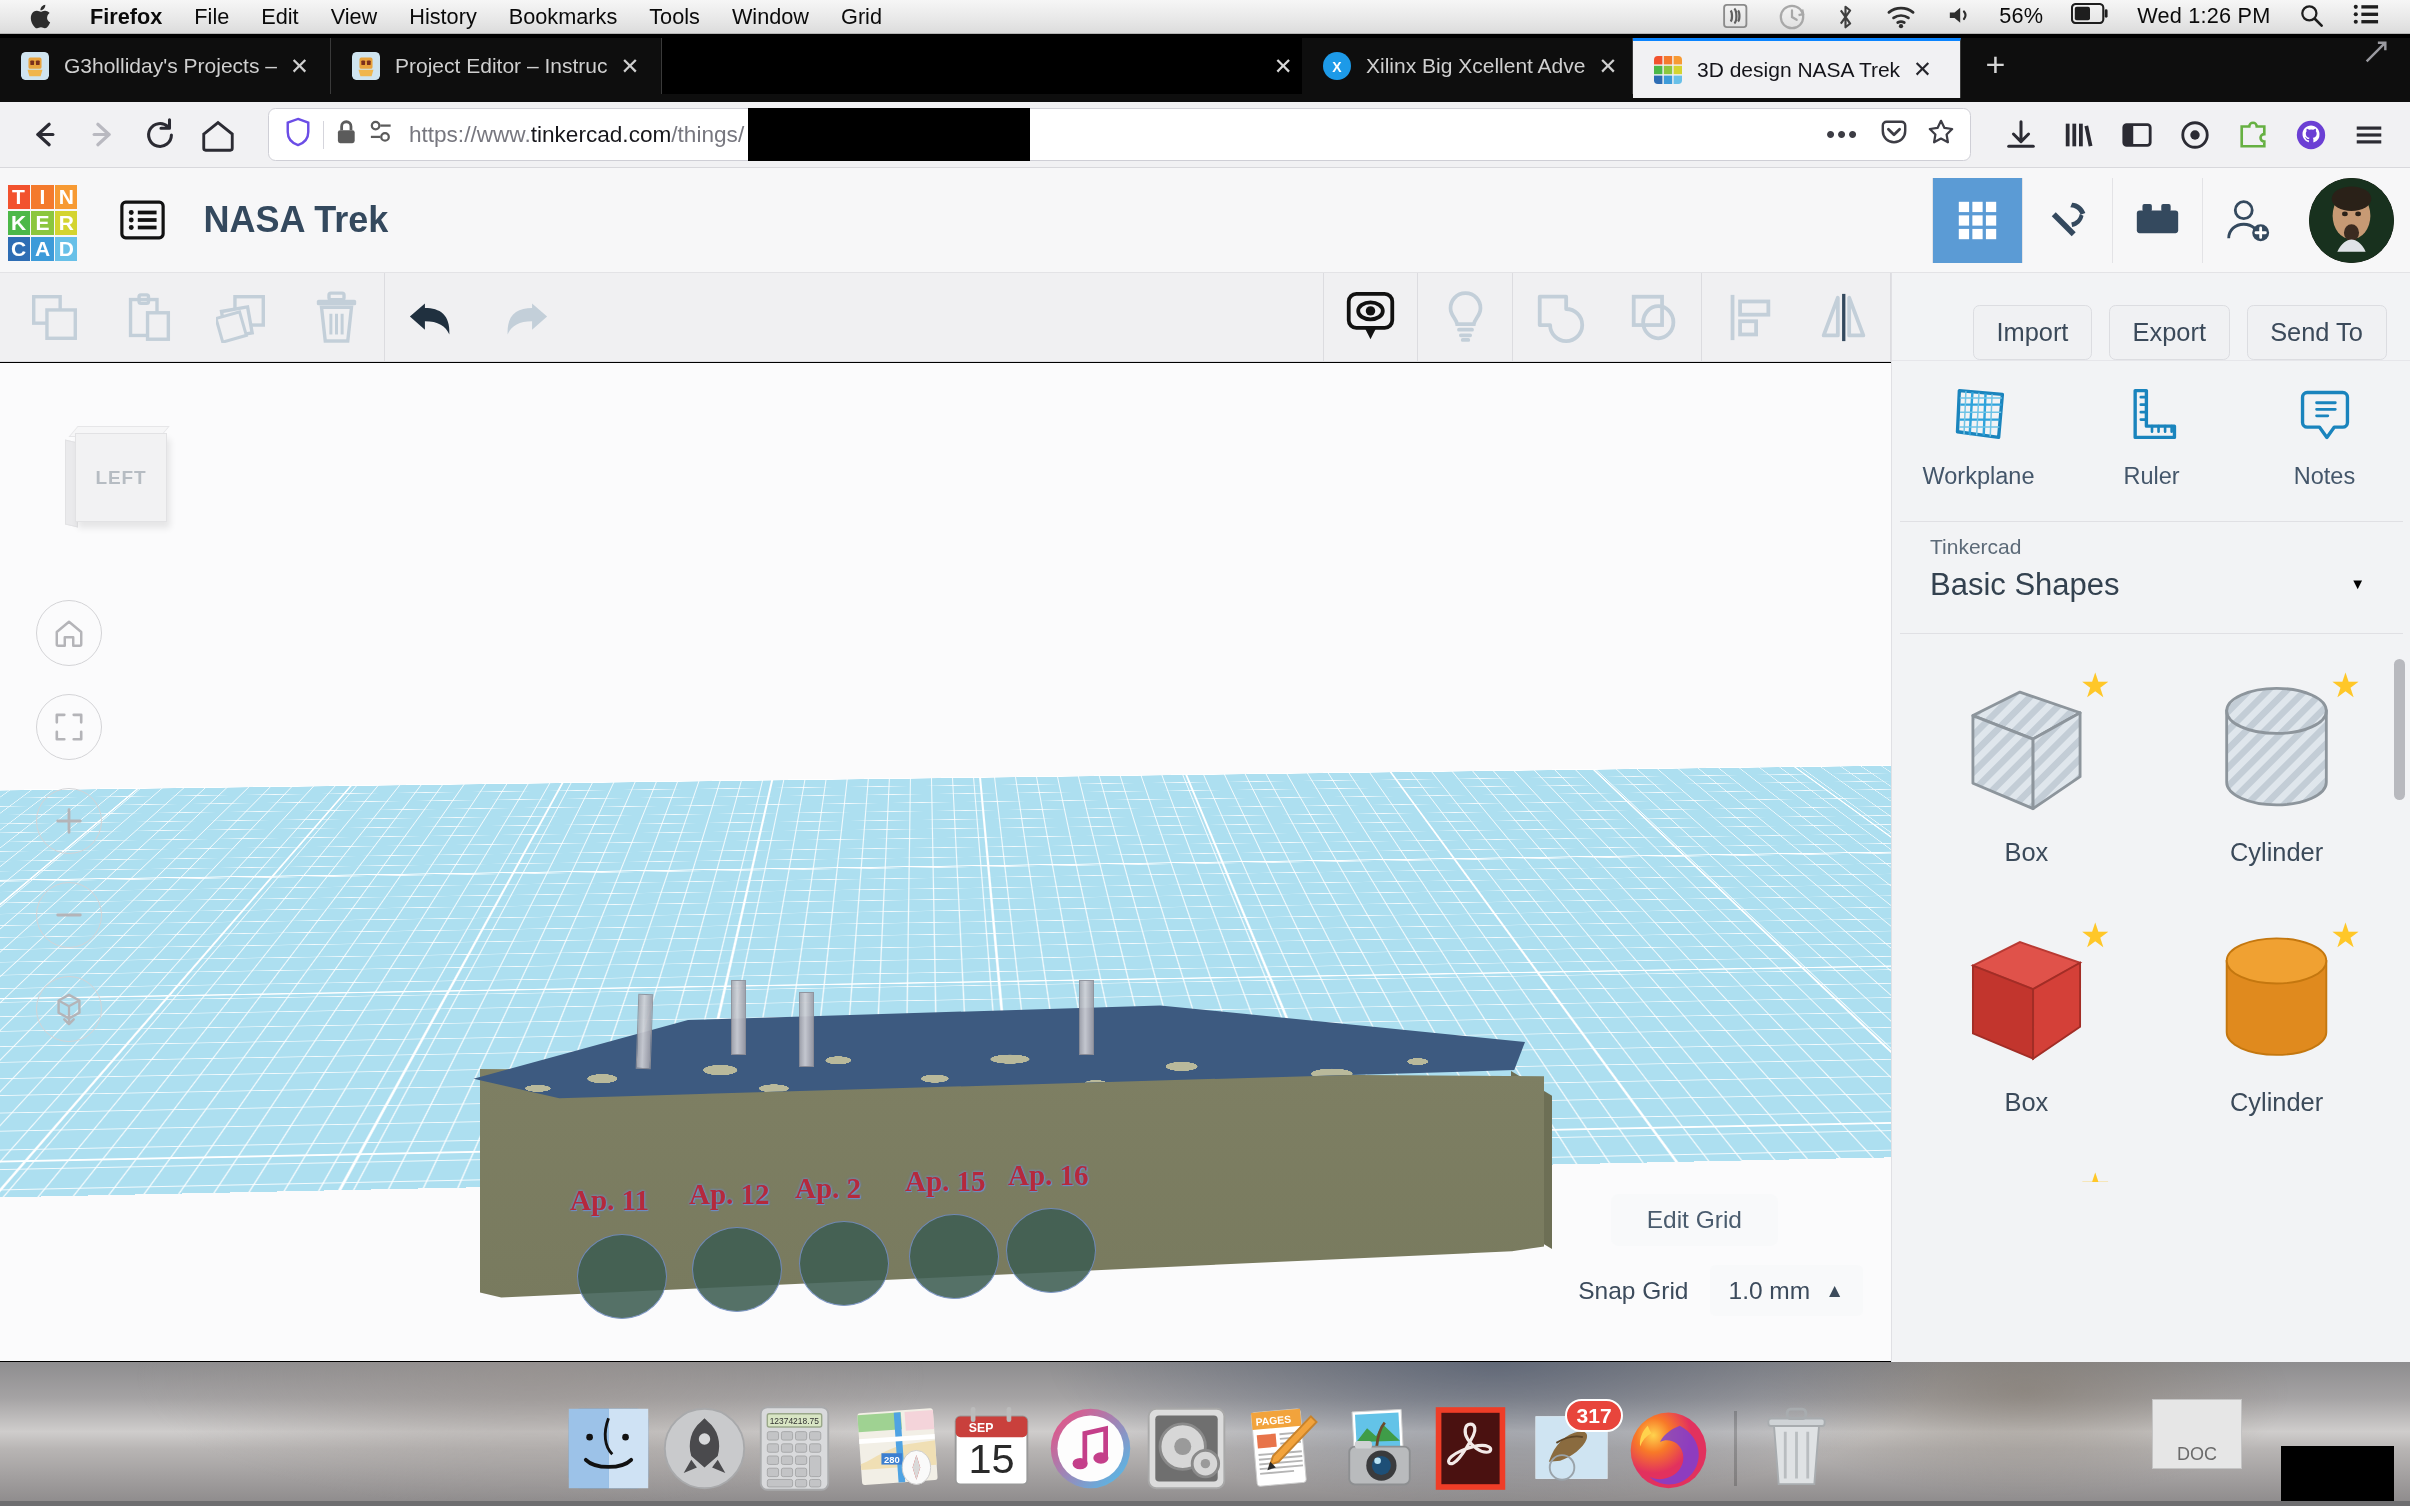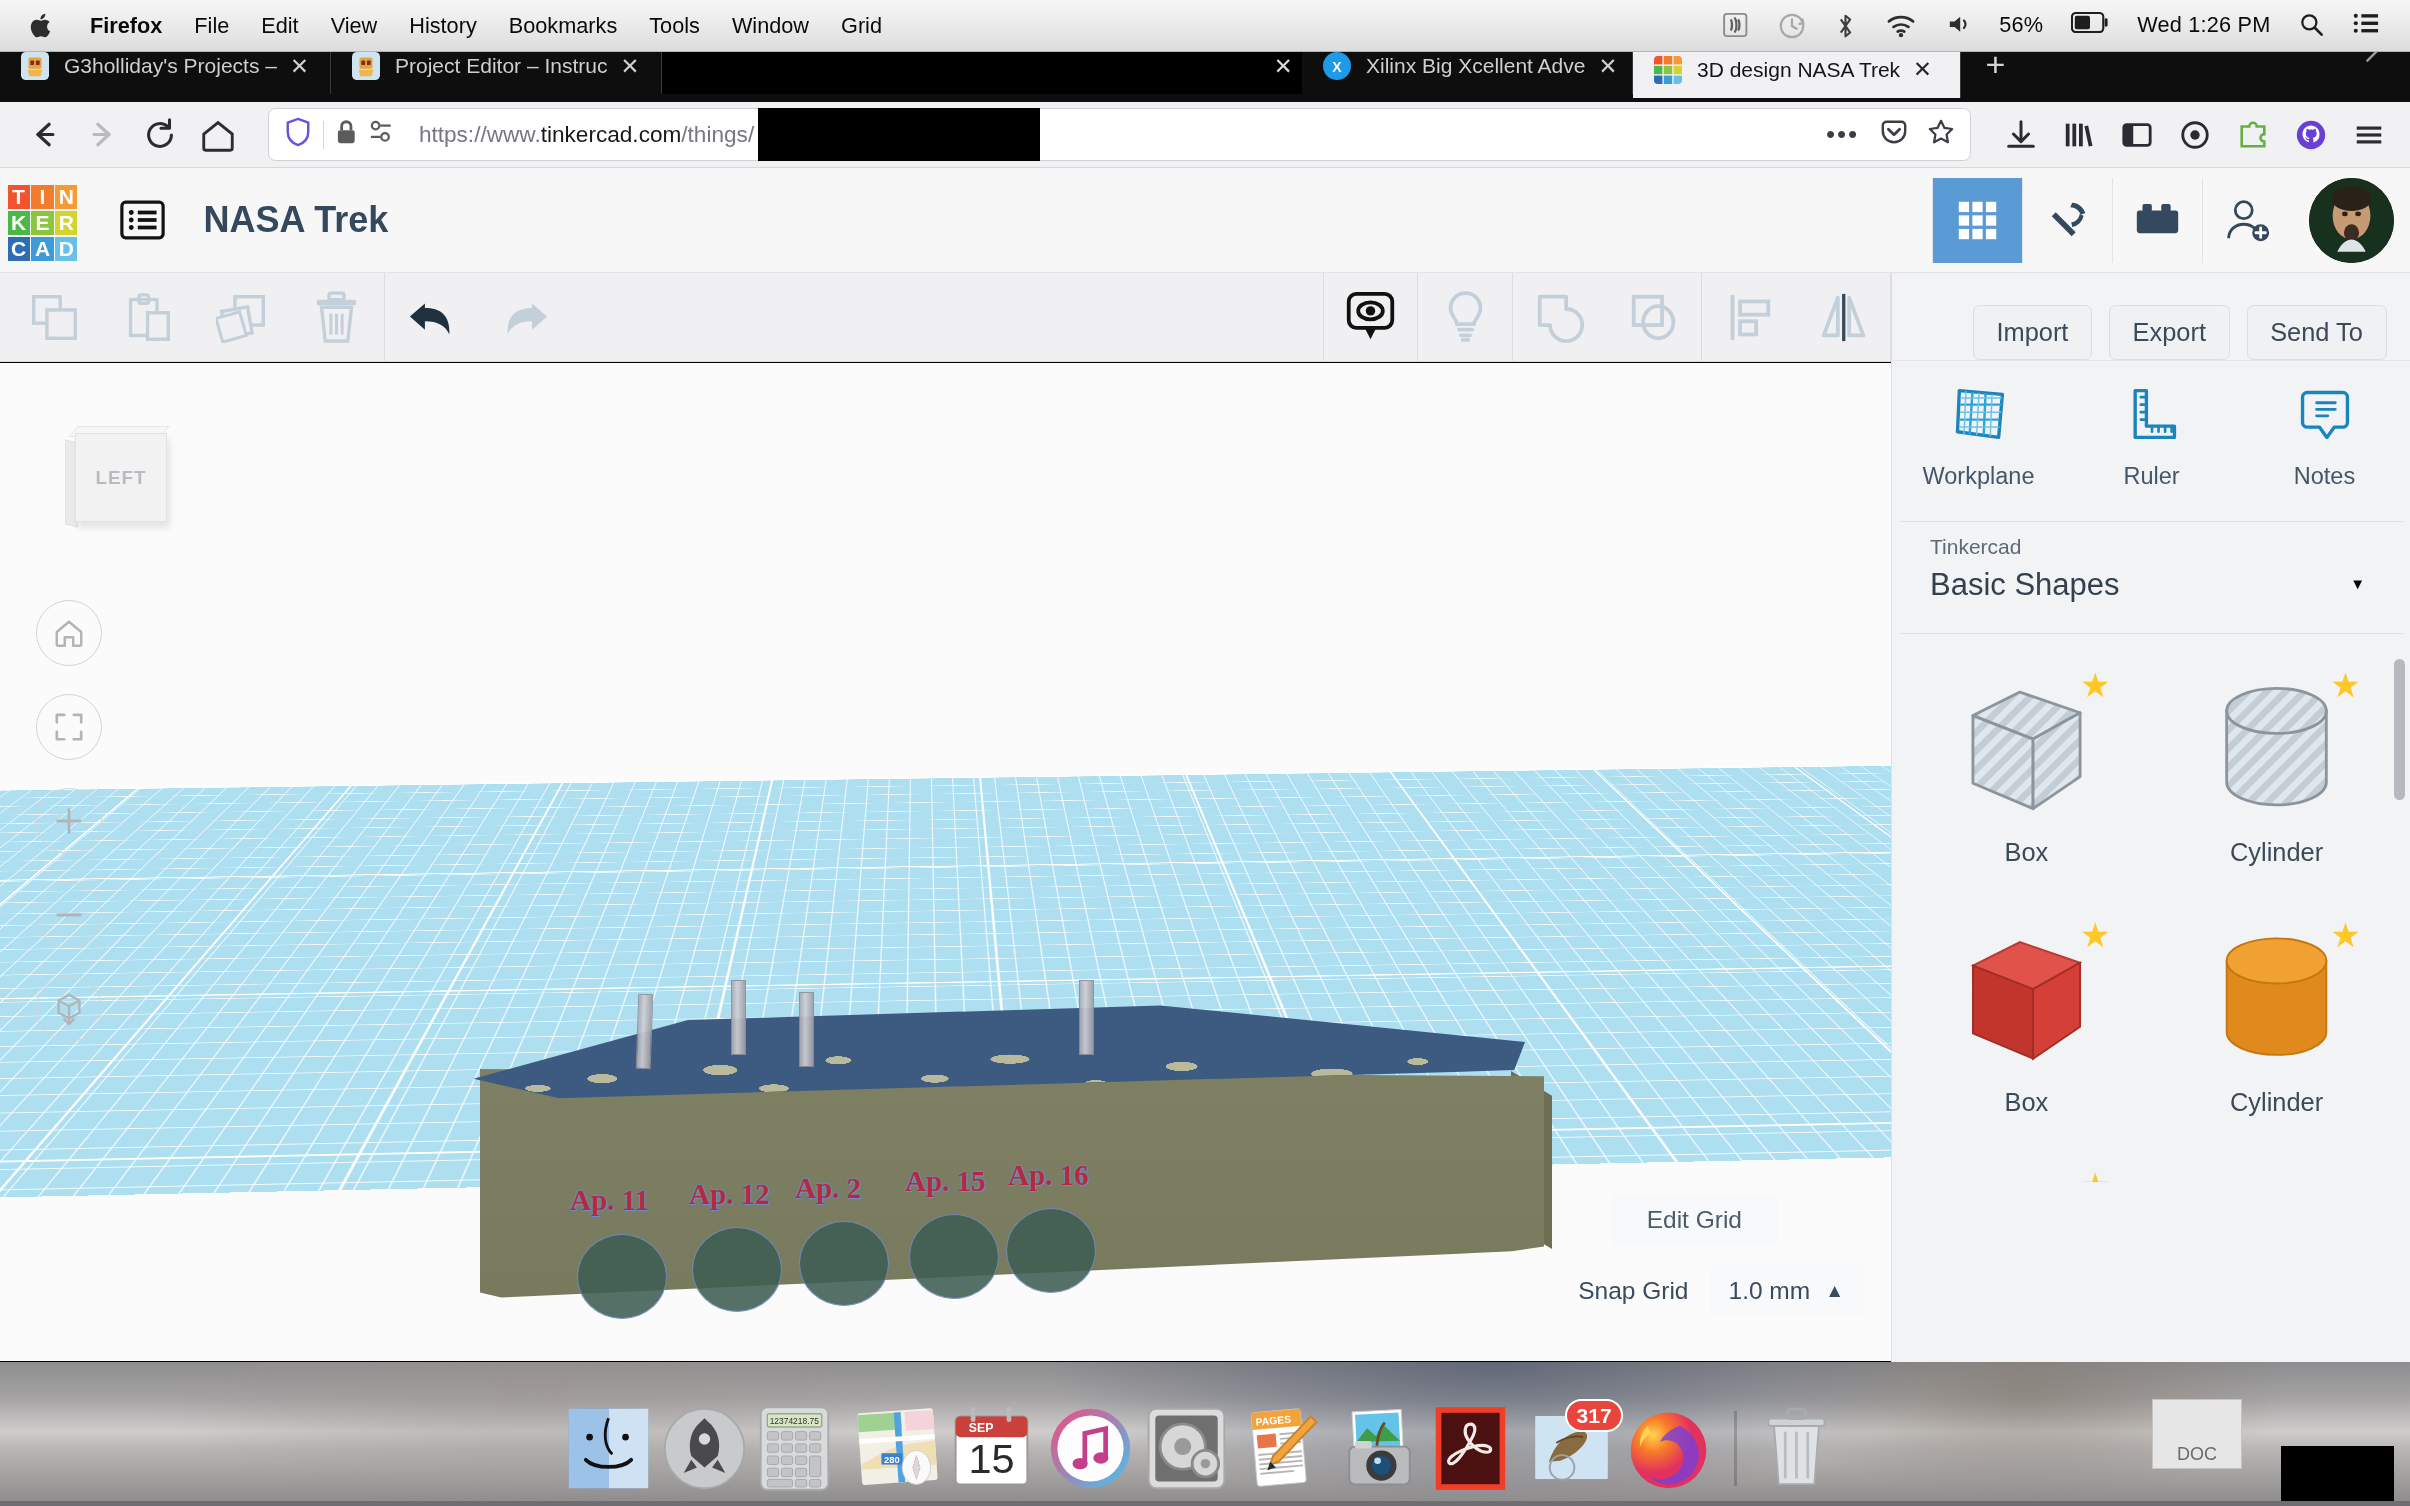--- a/index.html
+++ b/index.html
@@ -6,21 +6,21 @@
   html, body {
     width: 2411px; height: 1507px;
     font-family: "Liberation Sans", sans-serif;
     overflow: hidden;
     background: #000;
   }
   #root { position: relative; width: 2411px; height: 1507px; }
 
   
   .menubar {
-    position: absolute; top: 0; left: 0; width: 2411px; height: 52px;
+    position: absolute; top: 0; left: 0; width: 2411px; height: 34px;
     background: linear-gradient(to bottom, #f6f6f6 0%, #e9e9e9 55%, #dcdcdc 100%);
     border-bottom: 0.9px solid #b5b5b5;
     display: flex; align-items: center;
     font-size: 21.7px; color: #0a0a0a;
     z-index: 50;
   }
   .apple-logo {
     width: 38px; height: 38px; margin-left: 21px; margin-right: 15px;
     display: flex; align-items: center; justify-content: center;
   }
@@ -487,21 +487,21 @@
           </svg>
       </span>
       <span style="margin-left:11.3px">
         <svg width="24.5" height="24.5" viewBox="0 0 26 26">
             <circle cx="7" cy="7" r="4" fill="none" stroke="#5b5b5b" stroke-width="2.4"></circle>
             <path d="M12 7h11" stroke="#5b5b5b" stroke-width="2.4"></path>
             <circle cx="17" cy="19" r="4" fill="none" stroke="#5b5b5b" stroke-width="2.4"></circle>
             <path d="M2 19h10" stroke="#5b5b5b" stroke-width="2.4"></path>
           </svg>
       </span>
-      <span class="url-text" style="margin-left:25px"><span>https://www.</span><b>tinkercad.com</b><span>/things/</span></span>
+      <span class="url-text" style="margin-left:15px"><span>https://www.</span><b>tinkercad.com</b><span>/things/</span></span>
       <span class="url-redact"></span>
       <span class="dots">•••</span>
       <span class="pocket">
         <svg width="28" height="28" viewBox="0 0 30 30">
             <path d="M3 8a4 4 0 0 1 4-4h16a4 4 0 0 1 4 4v6c0 7-5.5 12-12 12S3 21 3 14z" fill="none" stroke="#3d3d45" stroke-width="2.6"></path>
             <path d="M9 12l6 6 6-6" fill="none" stroke="#3d3d45" stroke-width="3" stroke-linecap="round" stroke-linejoin="round"></path>
           </svg>
       </span>
       <span class="star">
         <svg width="28" height="28" viewBox="0 0 30 30">

